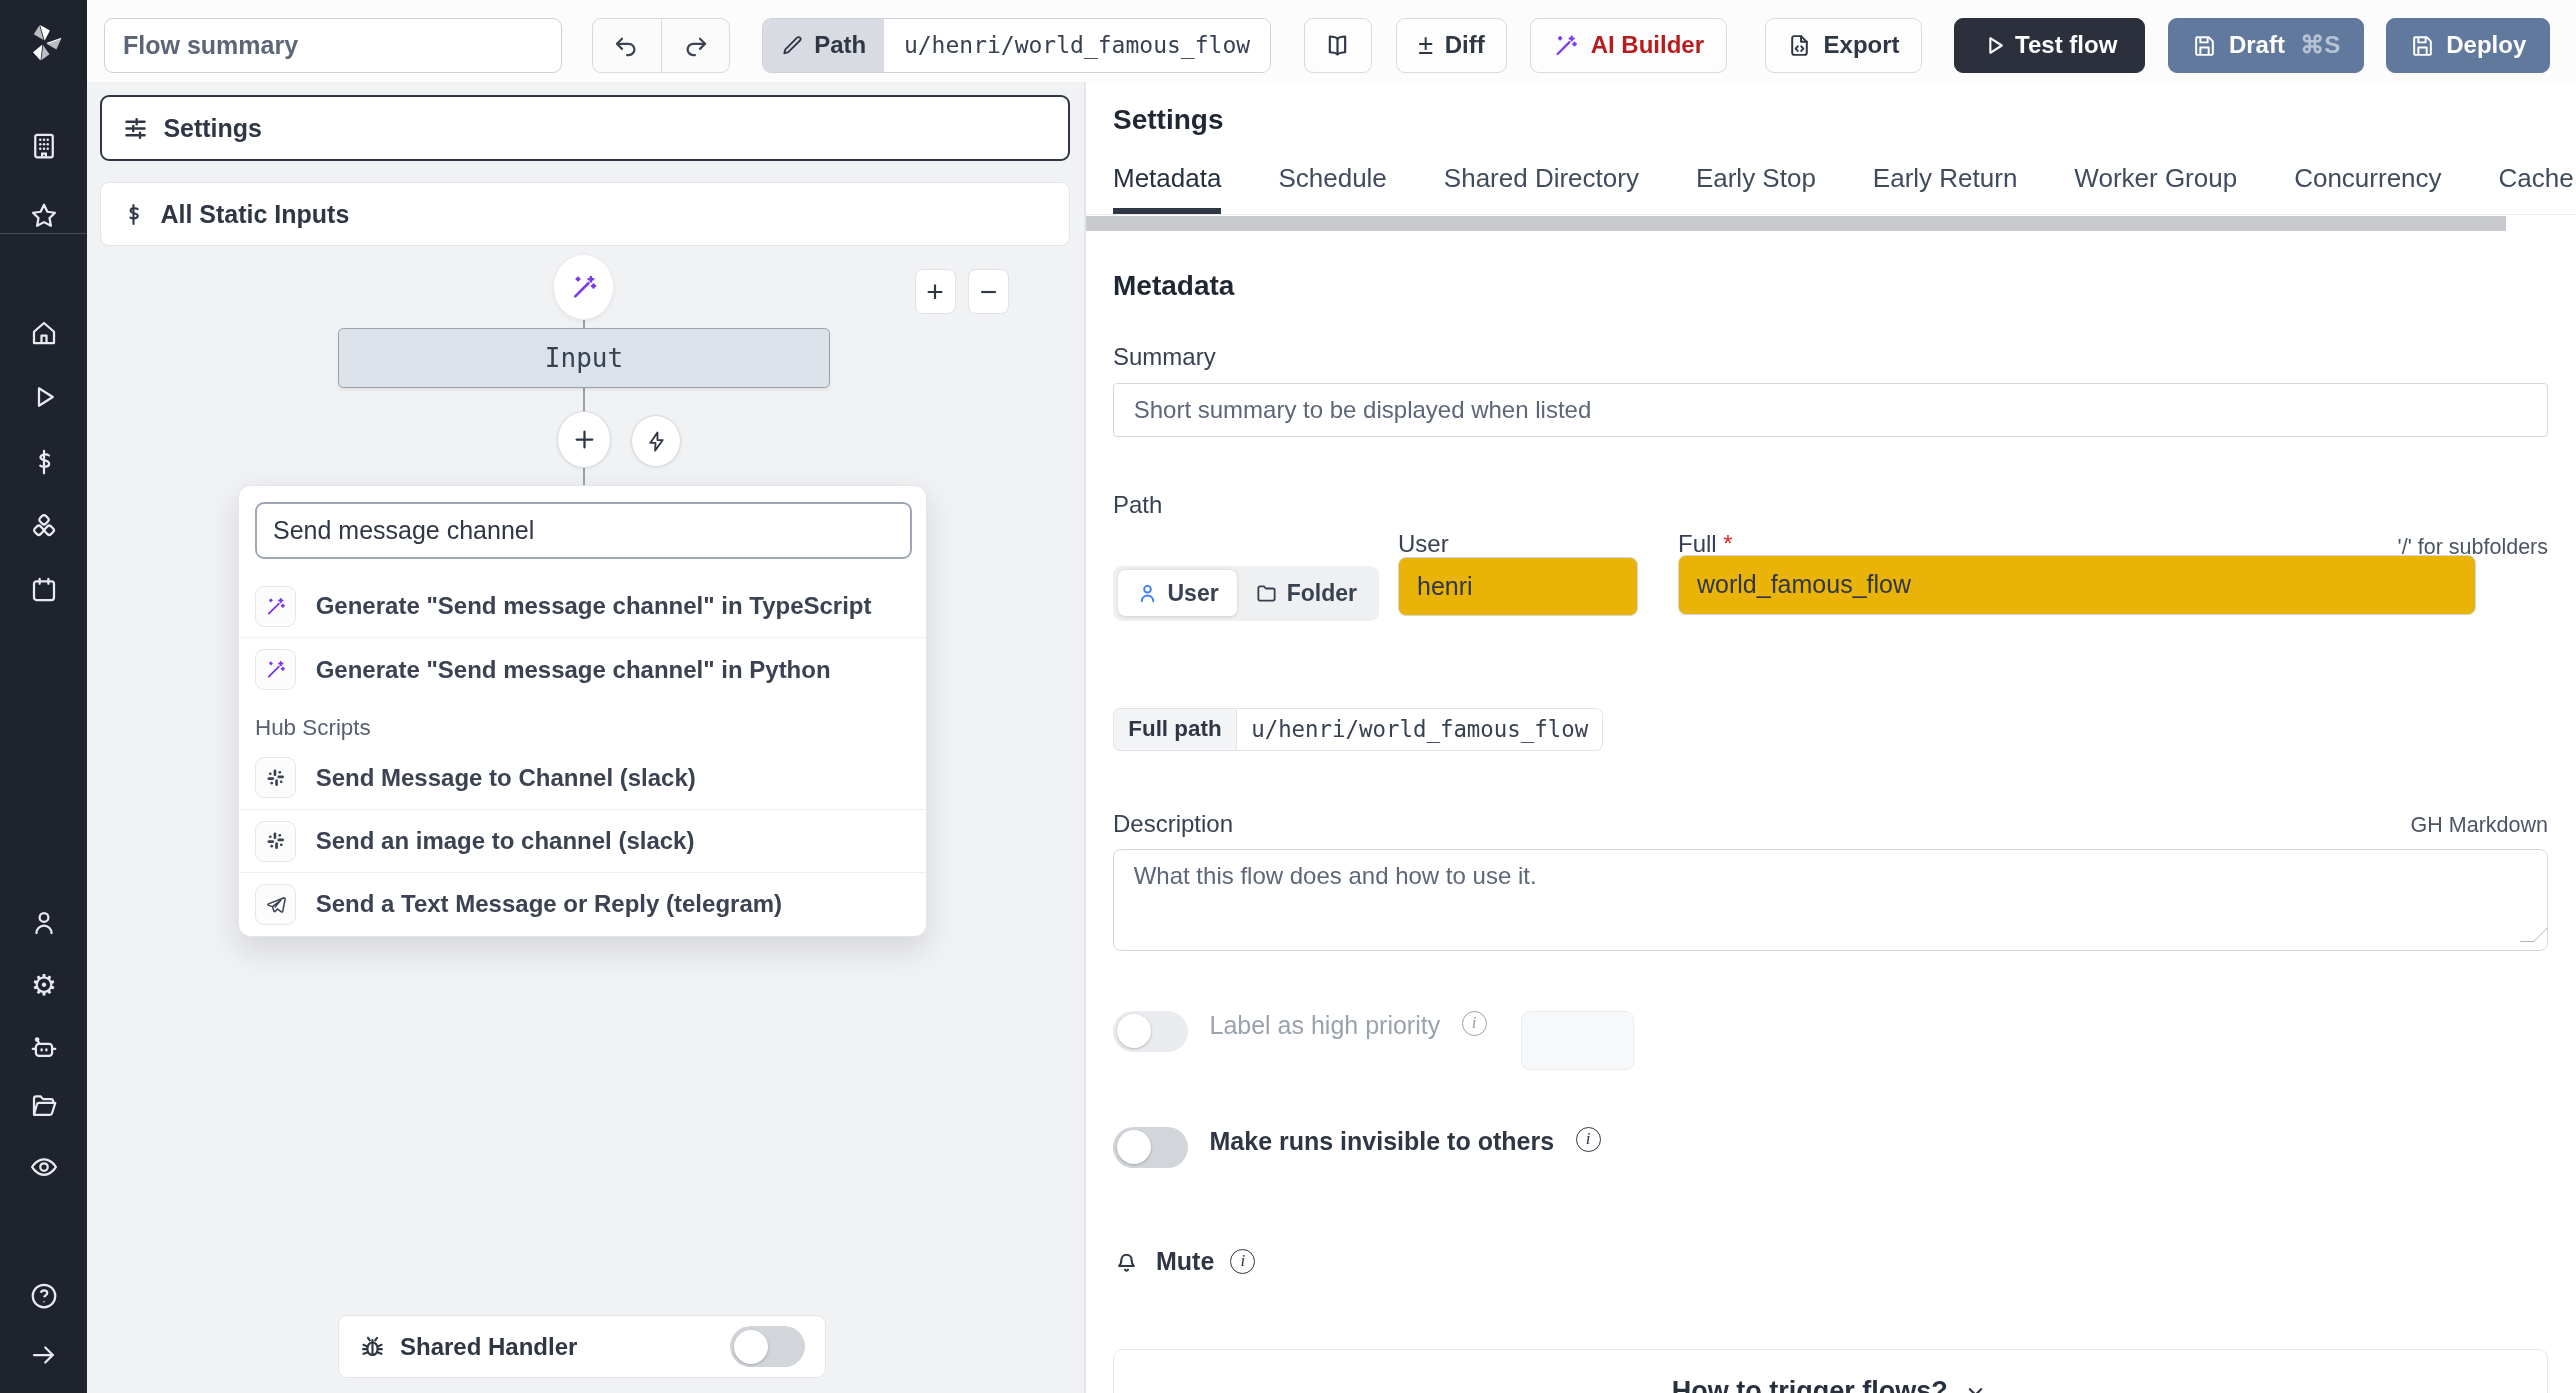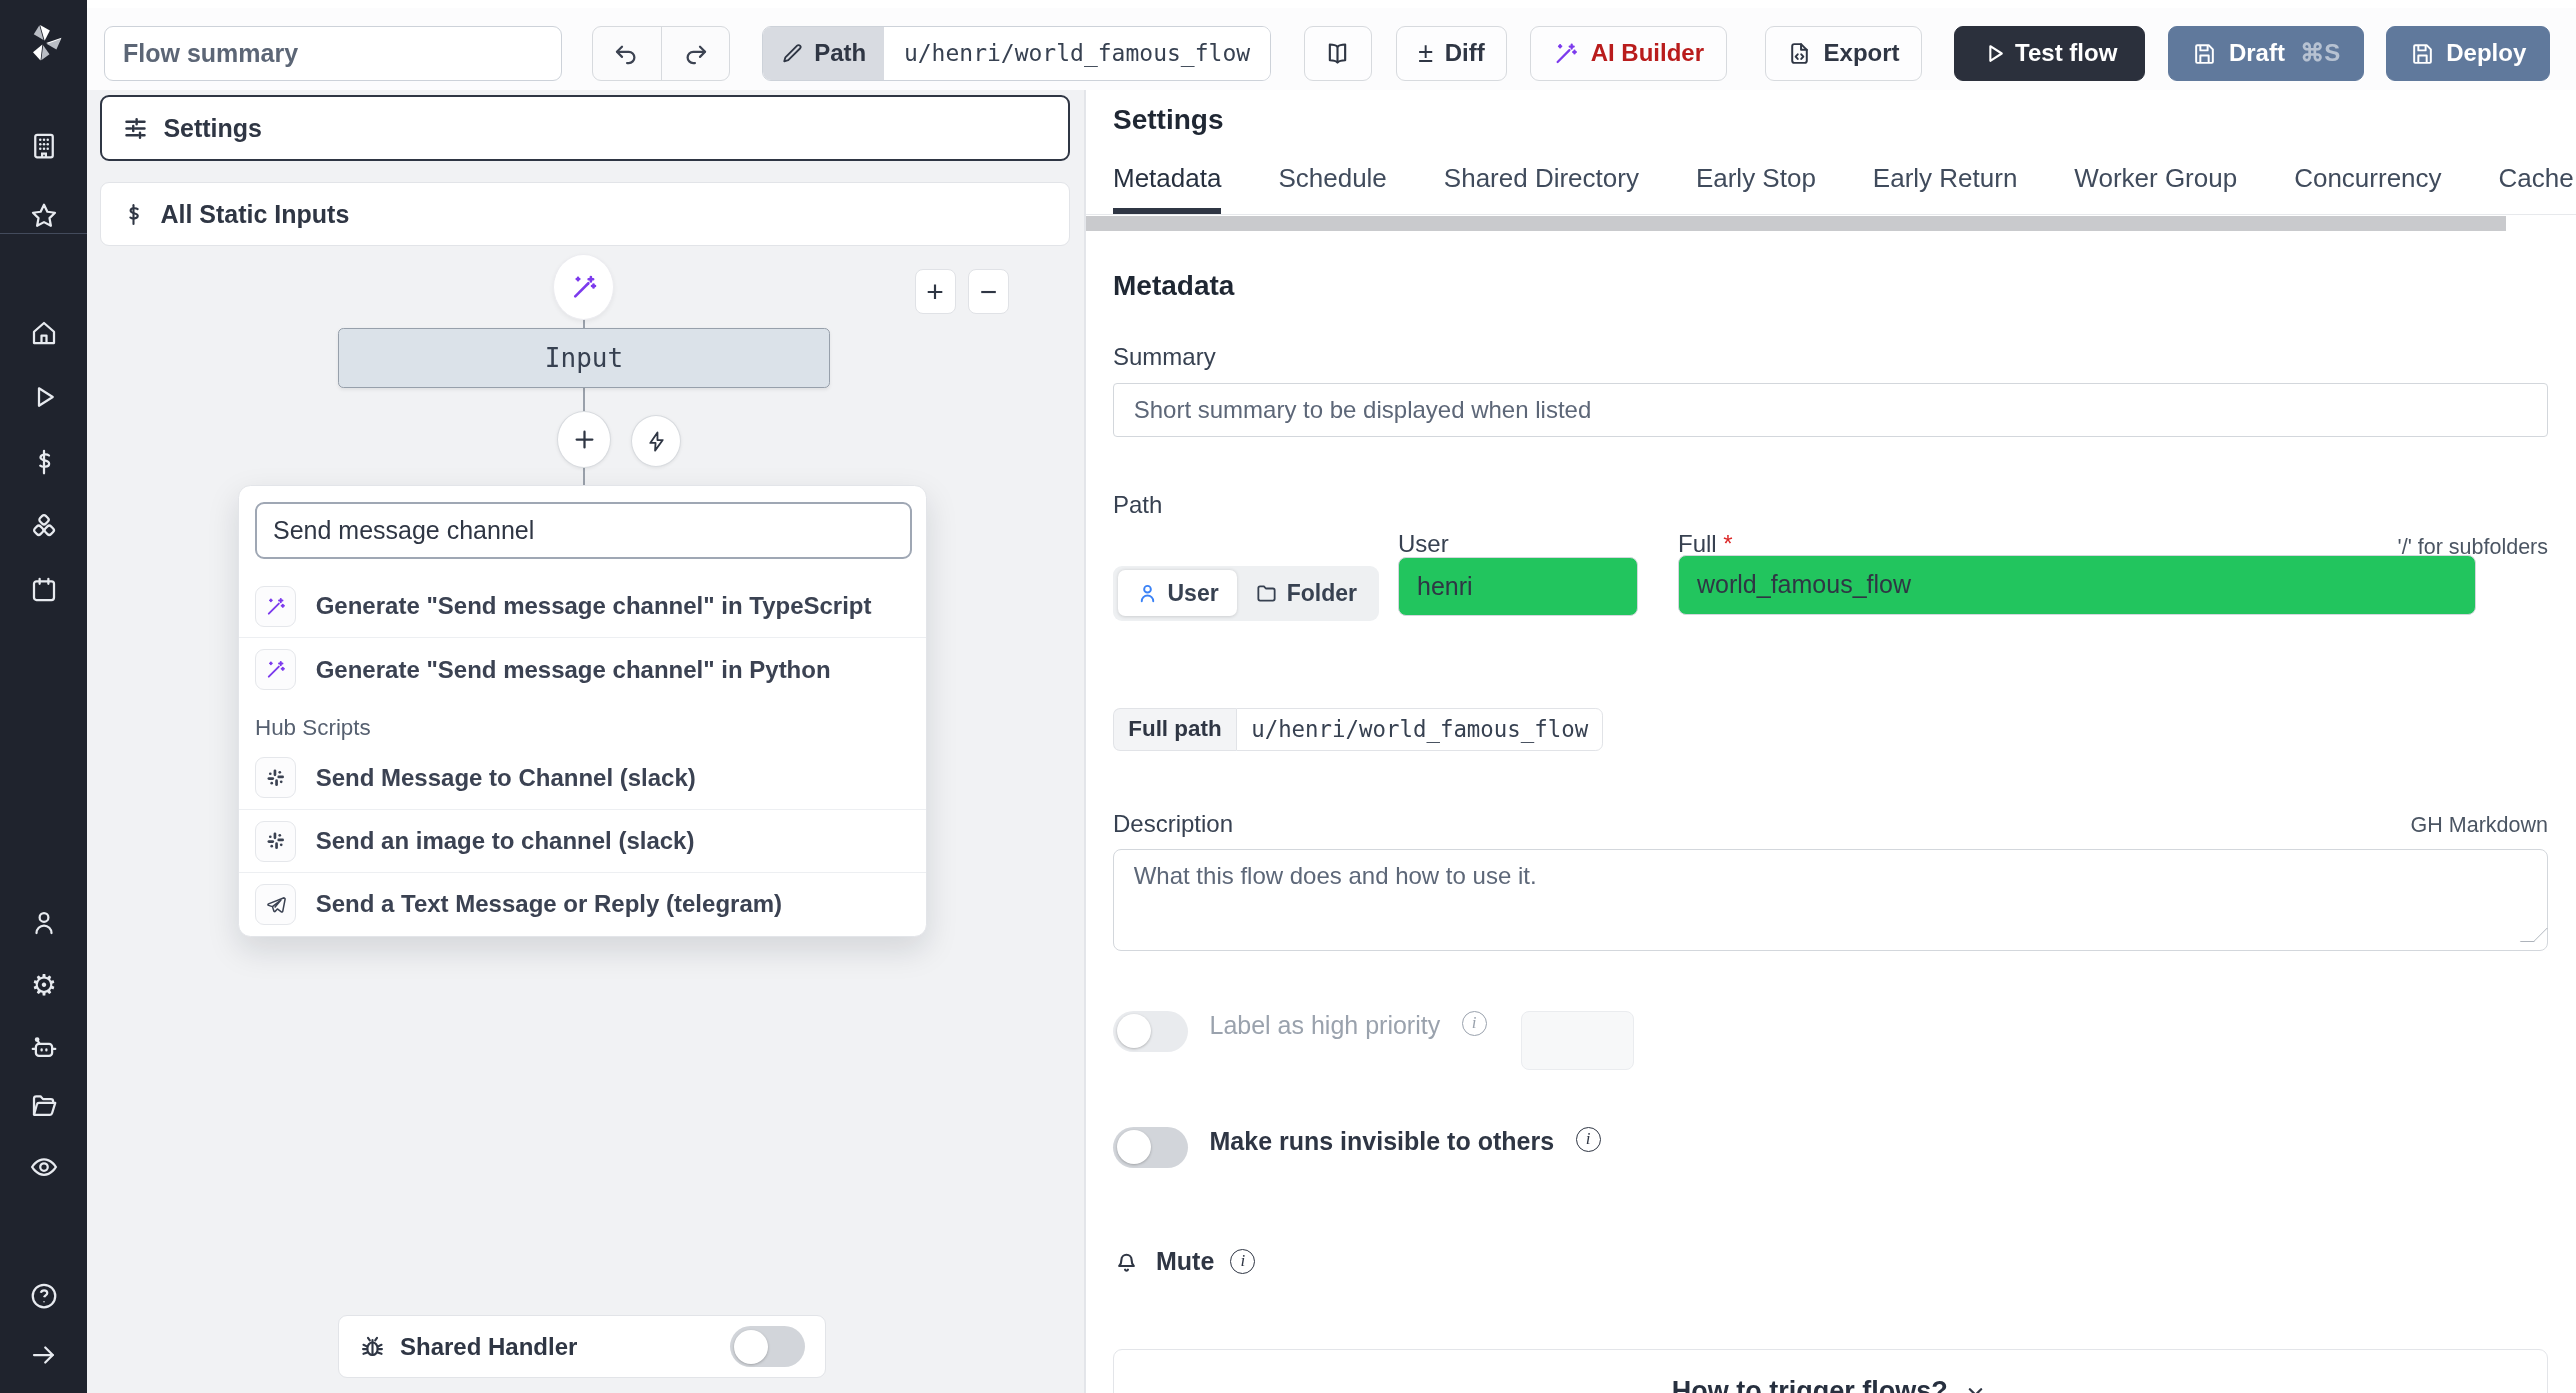--- a/index.html
+++ b/index.html
@@ -9,21 +9,21 @@
 
   
   .sidebar { position:absolute; left:0; top:0; width:87px; height:1394px; background:#1f232d; z-index:30; }
   .sidebar .logo { position:absolute; top:19.7px; left:20.6px; width:45px; height:45px; }
   .side-ic { position:absolute; left:28px; width:32px; height:32px; color:#e7eaef; display:flex; align-items:center; justify-content:center; }
   .side-ic svg { width:30px; height:30px; }
   .side-divider { position:absolute; top:233px; left:0; width:87px; border-top:0.9px solid #434b5c; }
   .glyph-ic { font-size:29px; color:#e7eaef; line-height:1; }
 
   
-  .topbar { position:absolute; left:87px; top:8px; right:0; height:82px; background:#fcfcfd;
+  .topbar { position:absolute; left:87px; top:0; right:0; height:82px; background:#fcfcfd;
     display:flex; align-items:center; padding:8px 25px 0 17px; z-index:20; }
   .tb-input { width:458px; height:55px; border:0.9px solid #cdd2d9; border-radius:9px; background:#fff;
     font-size:25px; padding:0 18px; color:#2f3644; outline:none; }
   .tb-input::placeholder { color:#5c6676; font-weight:600; }
   .undo-redo { display:flex; margin-left:29.5px; border:0.9px solid #d7dade; border-radius:9px; overflow:hidden; background:#fbfbfc; height:55px; }
   .undo-redo button { width:68px; height:54px; background:transparent; border:none; display:flex; align-items:center; justify-content:center; color:#3c4352; cursor:pointer; }
   .undo-redo button + button { border-left:0.9px solid #d7dade; }
   .path-group { display:flex; margin-left:32px; height:55px; border:0.9px solid #cdd2d9; border-radius:9px; overflow:hidden; }
   .path-left { display:flex; align-items:center; gap:10.7px; background:#d8dbe1; padding:0 18px; font-size:24px; font-weight:600; color:#2f3644; }
   .path-right { display:flex; align-items:center; background:#fff; padding:0 19.7px; font-size:23px; color:#374151; min-width:367px; }
@@ -85,21 +85,21 @@
     color:#2f3644; outline:none; margin-top:12.5px; background:#fff; }
   .text-input::placeholder, textarea::placeholder { color:#5d6778; }
 
   .path-block { position:relative; height:148px; margin-top:10.7px; }
   .mini-label { position:absolute; font-size:24px; color:#374151; top:0; }
   .req { color:#dc2626; }
   .hint { position:absolute; right:0; top:5.4px; font-size:21.5px; color:#4b5563; }
   .segmented { position:absolute; left:0; top:36px; display:flex; background:#eef0f2; border-radius:9px; padding:4.5px; height:55px; }
   .seg { display:flex; align-items:center; gap:9px; font-size:23px; font-weight:600; color:#374151; padding:0 18px; border-radius:7.2px; cursor:pointer; }
   .seg.active { background:#fff; box-shadow:0 0.9px 3.6px rgba(0,0,0,.14); }
-  .small-input { position:absolute; border:0.9px solid #d3d7dc; border-radius:8px; font-size:25px; padding:0 18px; color:#2f3644; outline:none; background:#22c55e; }
+  .small-input { position:absolute; border:0.9px solid #d3d7dc; border-radius:8px; font-size:25px; padding:0 18px; color:#2f3644; outline:none; background:#eab308; }
   .user-input { left:285px; top:27px; width:240px; height:59px; }
   .name-input { left:565px; top:25px; width:798px; height:60px; }
   .fullpath-row { display:flex; margin-top:30px; height:43px; }
   .fullpath-badge { display:flex; align-items:center; background:#f3f4f6; border:0.9px solid #e1e3e7; border-right:none;
     border-radius:7.2px 0 0 7.2px; padding:0 14.3px; font-size:22.4px; font-weight:700; color:#2f3644; }
   .fullpath-value { display:flex; align-items:center; border:0.9px solid #e1e3e7; border-radius:0 7.2px 7.2px 0; padding:0 14.3px; font-size:22.4px; color:#374151; background:#fff; }
 
   .desc-head { display:flex; justify-content:space-between; align-items:flex-end; margin-top:59px; }
   .markdown-hint { font-size:21.5px; color:#4b5563; }
   .desc-area { width:1435px; height:102px; border:0.9px solid #d3d7dc; border-radius:8px; font-size:24px; padding:12.5px 19.7px;

